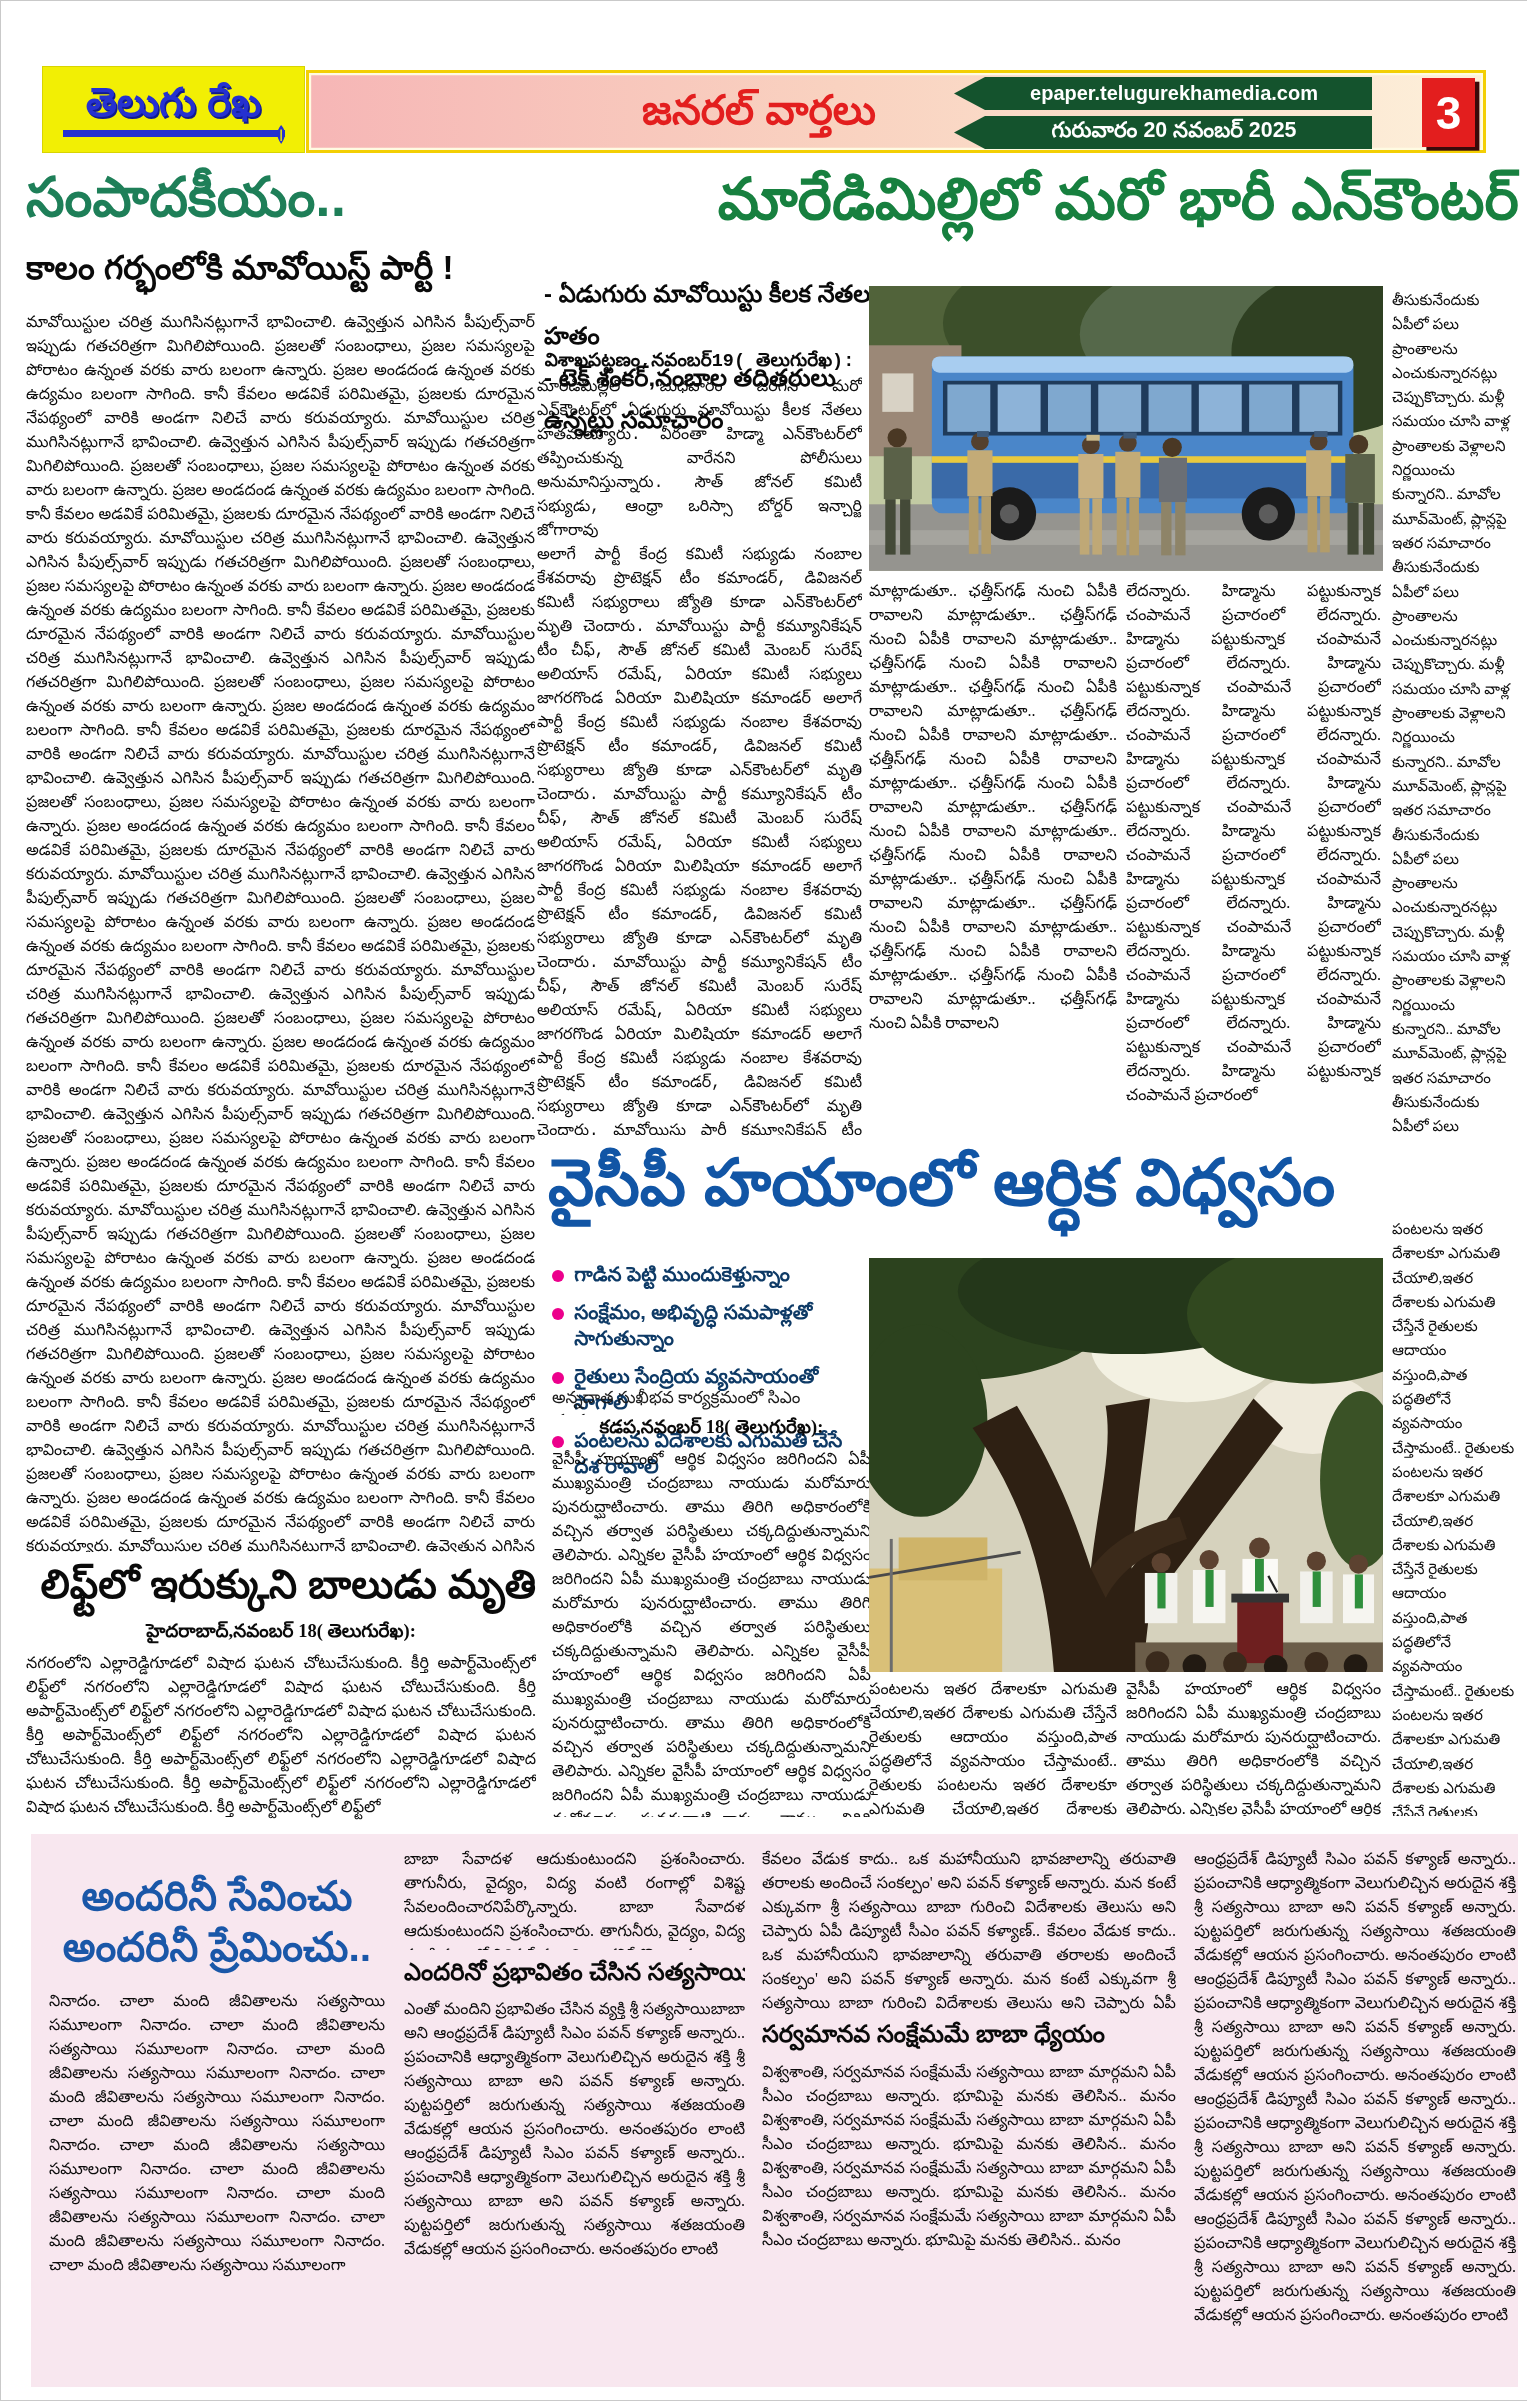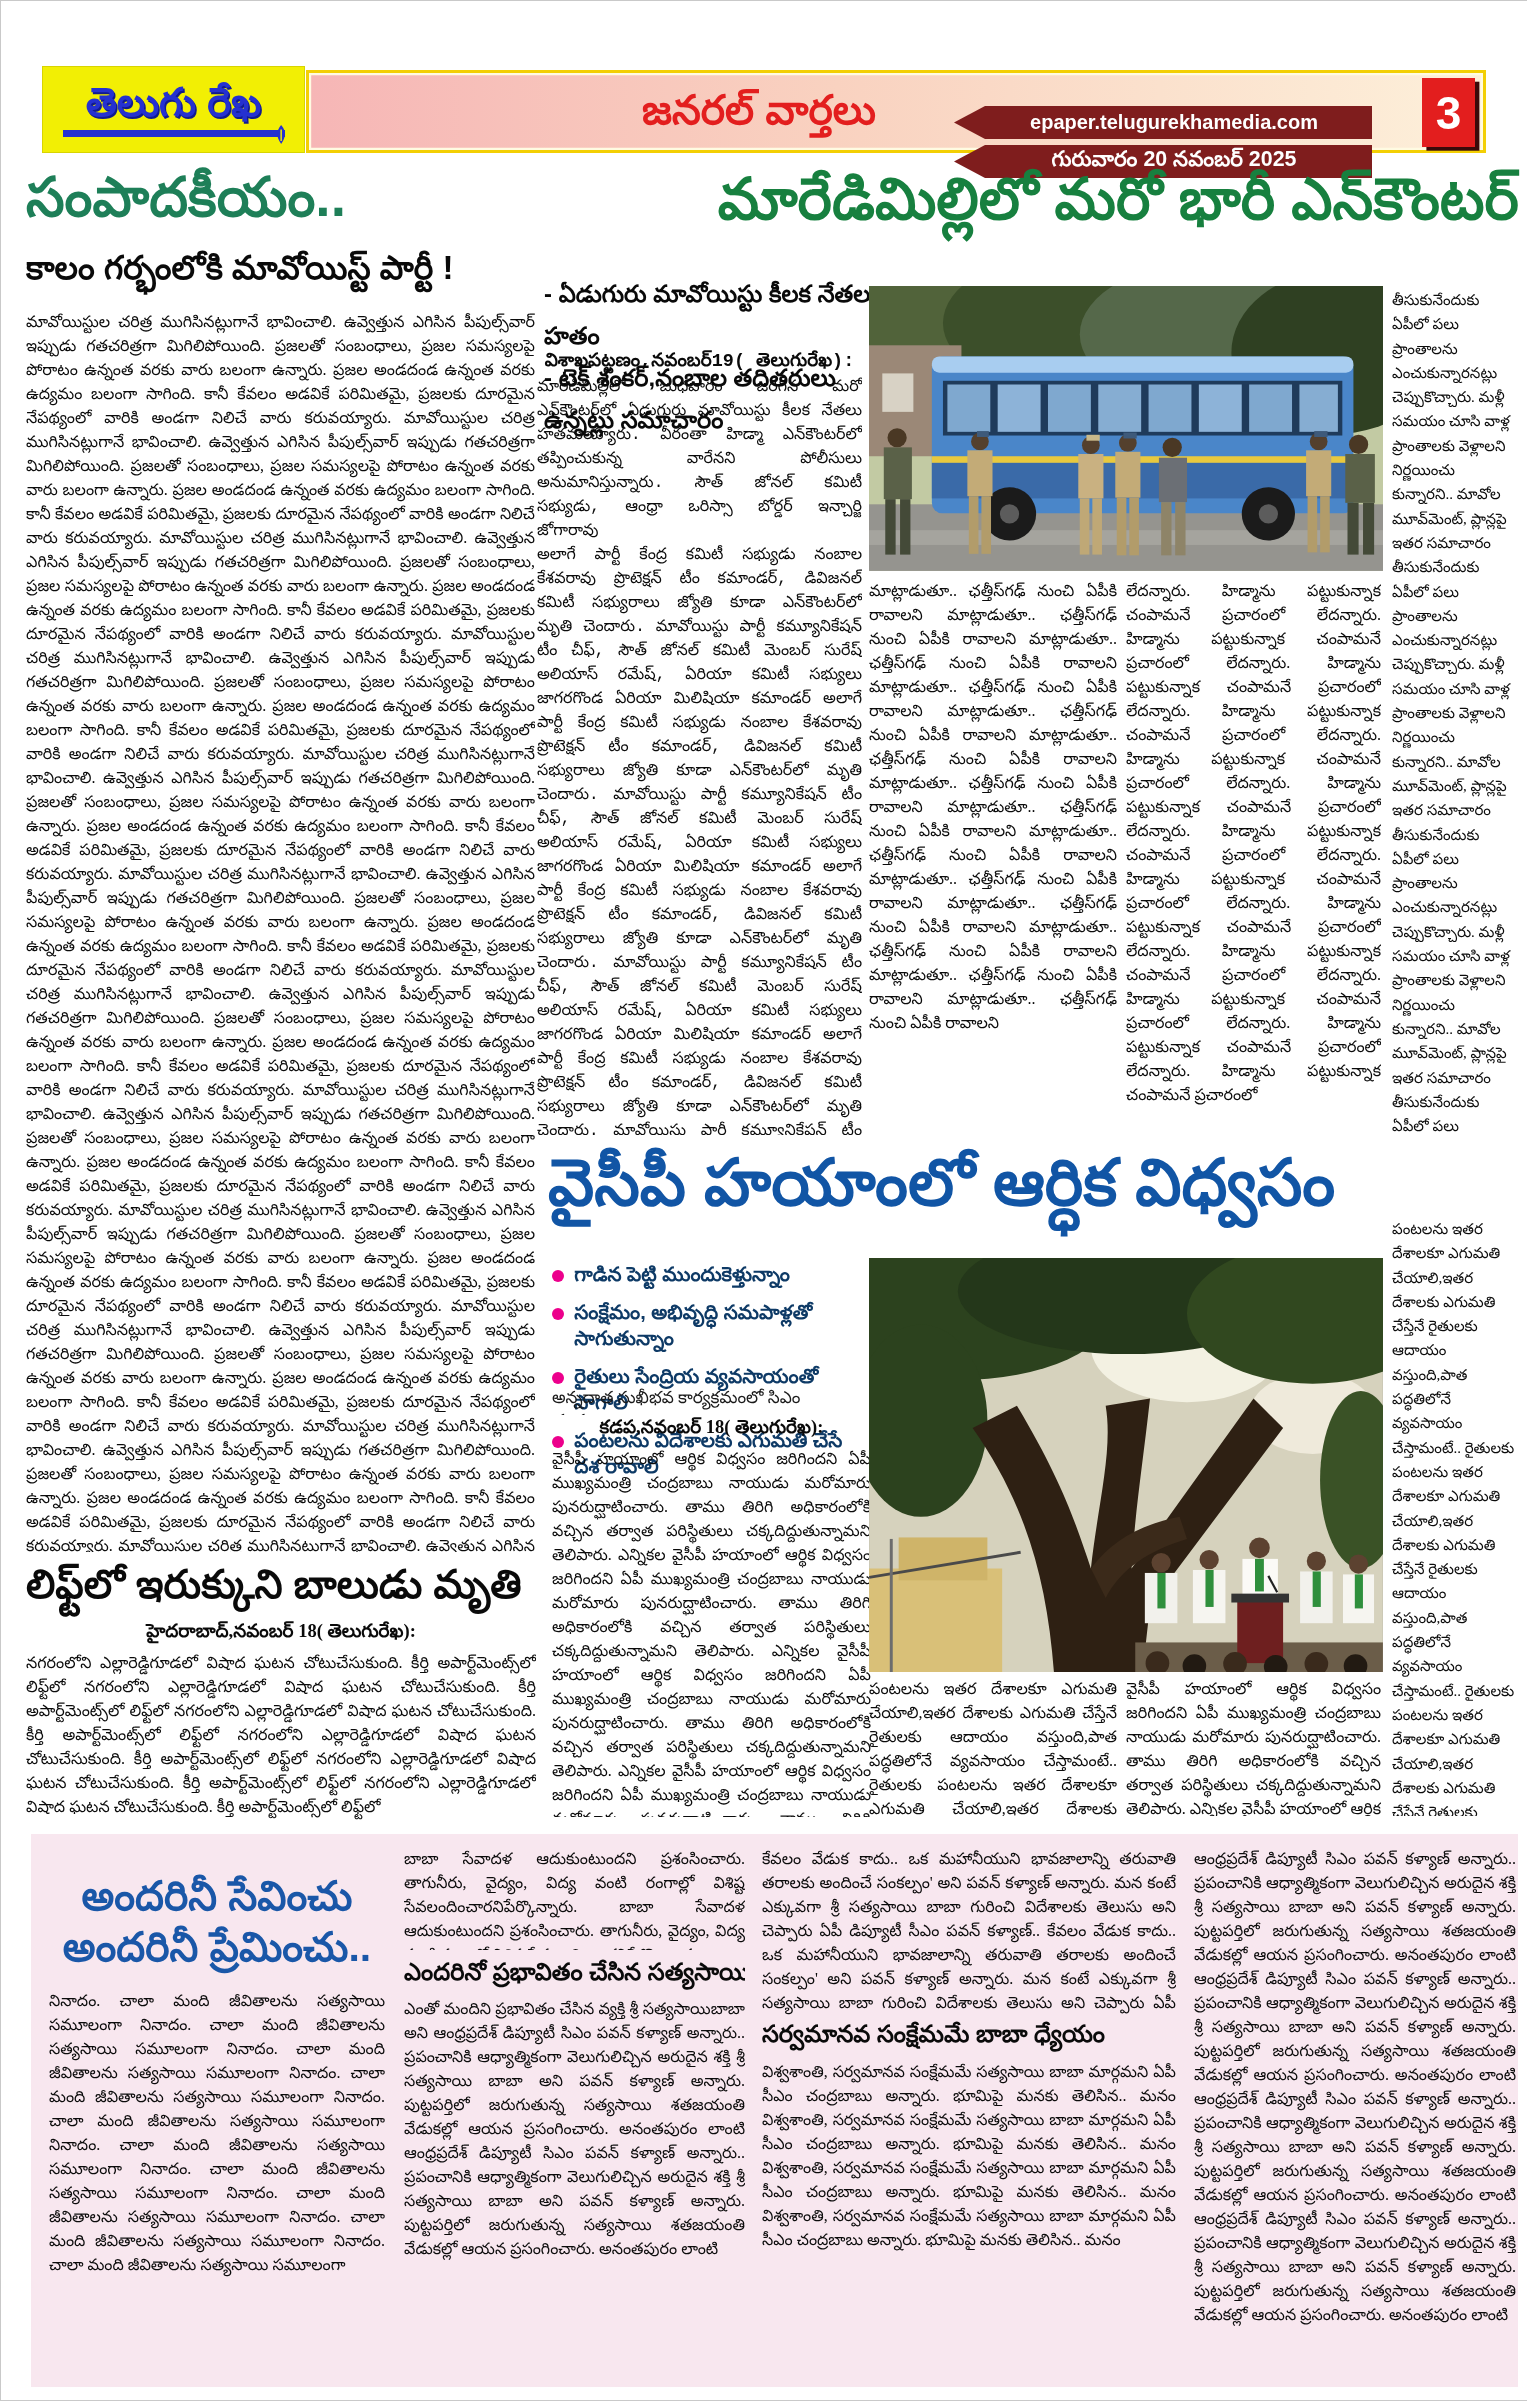--- a/index.html
+++ b/index.html
@@ -11,40 +11,40 @@
   .clip { overflow:hidden; }
 
   
   .logo-box { left:41px; top:65px; width:263px; height:87px; background:#f2ef04; border:1.5px solid #d8d400; display:flex; flex-direction:column; align-items:center; justify-content:center; }
   .logo-text { font-family:"Liberation Sans",sans-serif; font-weight:bold; font-size:40px; color:#2531d0; line-height:1; text-shadow:1.5px 1.5px 0 #111a8e; white-space:nowrap; }
   .logo-underline { position:relative; width:222px; height:7.4px; background:#2531d0; margin-top:7.4px; }
   .nib { position:absolute; right:-4.4px; top:-4.4px; }
 
   .band { left:305px; top:69px; width:1180px; height:83px; background:linear-gradient(to right,#f6b6b6 0%,#f9d2c0 45%,#fdf0da 100%); border:3px solid #f3cf04; box-shadow:inset 0 0 0 2.2px #fffbe2; }
   .section-title { left:551px; top:80px; width:414px; height:59px; font-family:"Liberation Sans",sans-serif; font-weight:bold; font-size:41px; color:#e31e1e; text-align:center; line-height:59px; white-space:nowrap; }
-  .ribbon { position:absolute; width:418px; height:33px; background:#7f1d1d; clip-path:polygon(31px 0,100% 0,100% 100%,31px 100%,0 50%); color:#ffffff; font-family:"Liberation Sans",sans-serif; font-weight:bold; display:flex; align-items:center; justify-content:center; padding-left:22px;margin-top:29px; }
+  .ribbon { position:absolute; width:418px; height:33px; background:#14532d; clip-path:polygon(31px 0,100% 0,100% 100%,31px 100%,0 50%); color:#ffffff; font-family:"Liberation Sans",sans-serif; font-weight:bold; display:flex; align-items:center; justify-content:center; padding-left:22px; }
   .ribbon-site { left:953px; top:76px; font-size:20px; }
   .ribbon-date { left:953px; top:115px; font-size:21.4px; }
   .pagenum-box { left:1421px; top:77px; width:53px; height:69px; background:#e31e1e; box-shadow:4.4px 3.7px 0 #3a0a0a; color:#ffffff; font-family:"Liberation Sans",sans-serif; font-weight:bold; font-size:46px; display:flex; align-items:center; justify-content:center; }
 
   
   .kicker { left:25px; top:164px; width:510px; font-family:"Liberation Sans",sans-serif; font-weight:bold; font-size:55px; color:#1e7f58; white-space:nowrap; }
   .ed-headline { left:25px; top:248px; width:510px; font-family:"Liberation Sans",sans-serif; font-weight:bold; font-size:33px; color:#0a0a0a; white-space:nowrap; }
   .enc-headline { left:536px; top:164px; width:982px; font-family:"Liberation Sans",sans-serif; font-weight:bold; font-size:58px; color:#17803f; text-align:right; white-space:nowrap; }
   .enc-points { left:543px; top:272px; width:340px; font-family:"Liberation Sans",sans-serif; font-weight:bold; font-size:24px; color:#0a0a0a; line-height:1.75; }
   .dateline { font-weight:bold; font-size:18.5px; text-align:center; color:#0a0a0a; }
   .body-txt { font-size:16px; line-height:1.5; color:#0b0b0b; }
   .side-txt { font-size:15px; line-height:1.62; color:#0b0b0b; }
 
   .ycp-headline { left:547px; top:1144px; width:970px; font-family:"Liberation Sans",sans-serif; font-weight:bold; font-size:65px; color:#1155a5; white-space:nowrap; }
   .bullet-item { display:flex; align-items:flex-start; margin-bottom:12px; }
   .bullet-dot { width:12px; height:12px; border-radius:50%; background:#ec008c; margin:9px 10.3px 0 0; flex:0 0 12px; }
   .bullet-text { font-family:"Liberation Sans",sans-serif; font-weight:bold; font-size:20px; color:#0e3a66; line-height:1.3; }
 
-  .lift-headline { left:25px; top:1561px; width:510px; font-family:"Liberation Sans",sans-serif; font-weight:bold; font-size:40px; color:#0a0a0a; text-align:left; white-space:nowrap; }
+  .lift-headline { left:25px; top:1561px; width:510px; font-family:"Liberation Sans",sans-serif; font-weight:bold; font-size:40px; color:#0a0a0a; text-align:right; white-space:nowrap; }
 
   
   .pink-box { left:30px; top:1833px; width:1487px; height:553px; background:#f8e7ef; }
   .sss-headline { font-family:"Liberation Sans",sans-serif; font-weight:bold; font-size:41px; color:#1a57a8; text-align:center; line-height:1.25; white-space:nowrap; }
   .sss-subhead { font-family:"Liberation Sans",sans-serif; font-weight:bold; font-size:24px; color:#0a0a0a; white-space:nowrap; }
 
   .photo-frame { background:#777; }
 </style>
 </head>
 <body>

